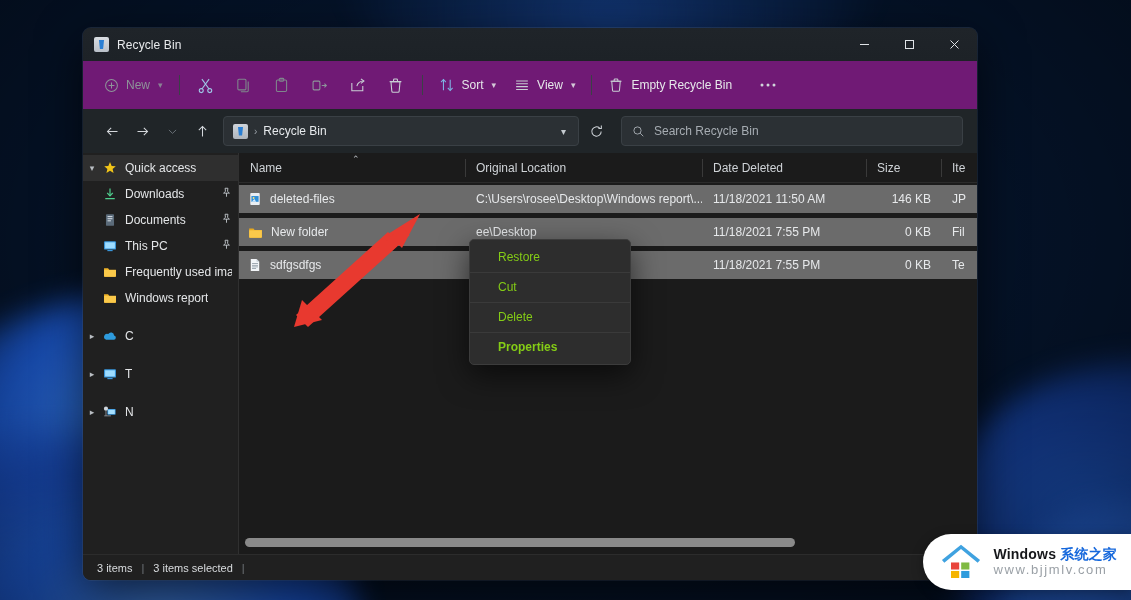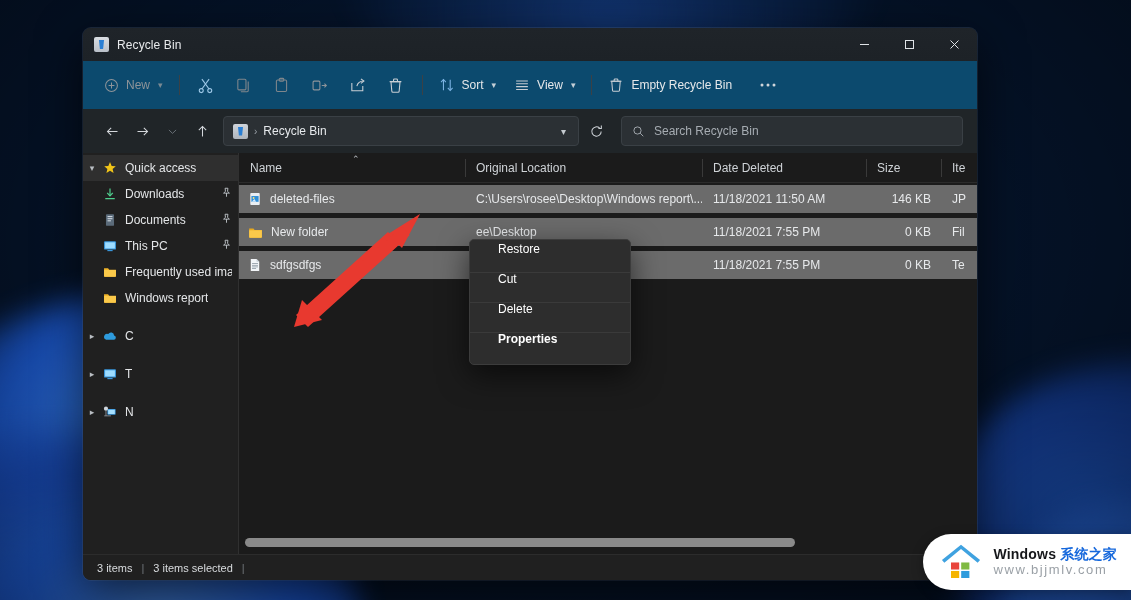--- a/index.html
+++ b/index.html
@@ -120,21 +120,21 @@
     width: 45px; height: 33px;
     display: flex; align-items: center; justify-content: center;
     color: #dfe3e7;
   }
   .wc svg { display: block; }
 
   
   .toolbar {
     height: 48px;
     flex: 0 0 48px;
-    background: #0c4a6e;
+    background: #701a75;
     display: flex;
     align-items: center;
     padding: 0 12px;
     gap: 0;
   }
   .tb-btn {
     height: 32px;
     display: flex; align-items: center;
     gap: 7px;
     padding: 0 9px;
@@ -365,22 +365,23 @@
     background: #2d2d2d;
     border: 1px solid #3c3c3c;
     border-radius: 5px;
     box-shadow: 0 10px 30px rgba(0,0,0,.6);
     padding: 2px 0;
     z-index: 40;
   }
   .ctx-item {
     height: 30px;
     display: flex;
+    align-items: center;
     padding-left: 28px;
-    color: #ffffff;
+    color: #84cc16;
     font-size: 12px;
     position: relative;
   }
   .ctx-item + .ctx-item::before {
     content: "";
     position: absolute;
     left: 0; right: 0; top: 0;
     height: 1px;
     background: #3a3a3a;
   }

